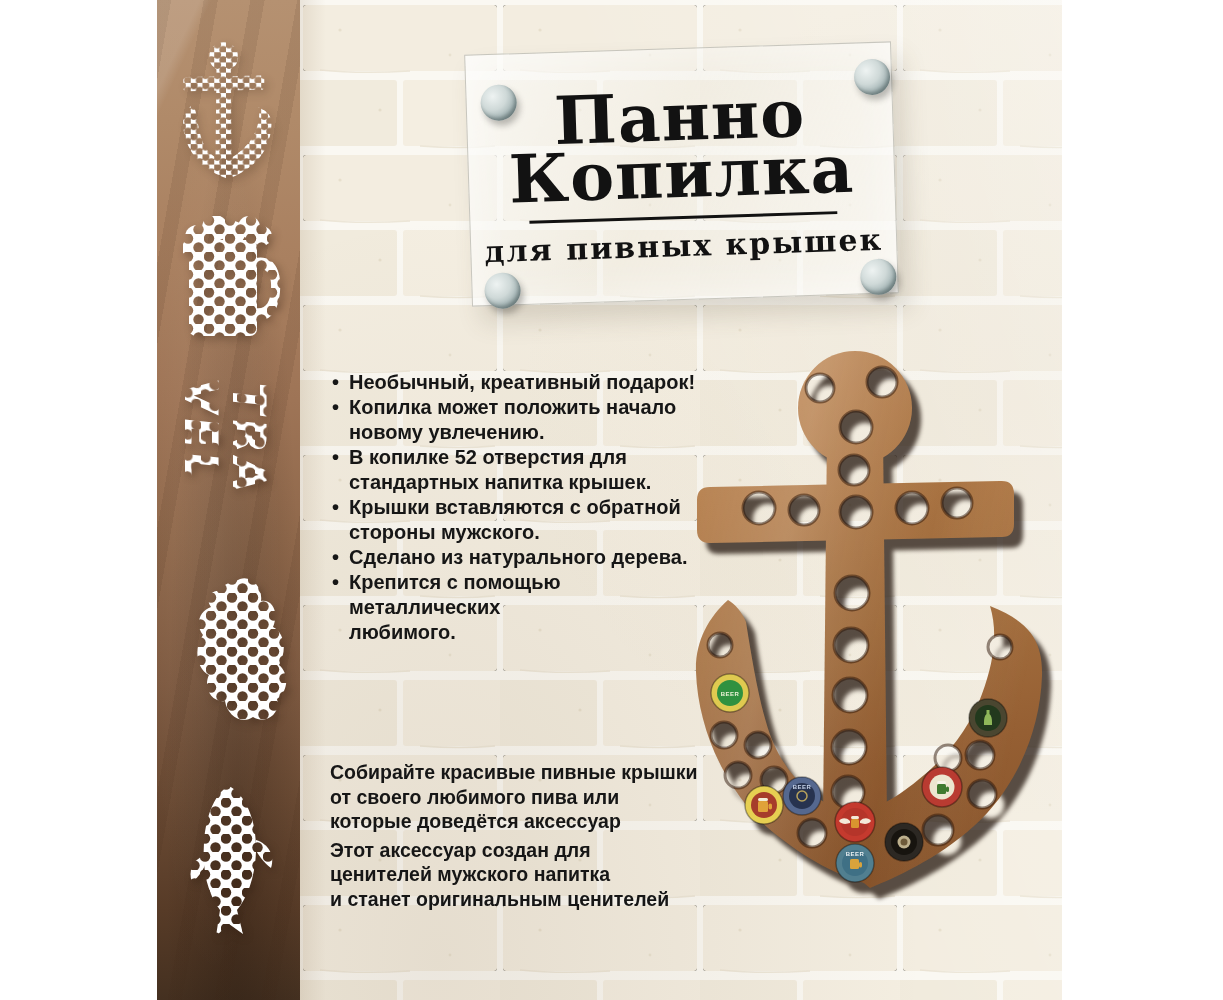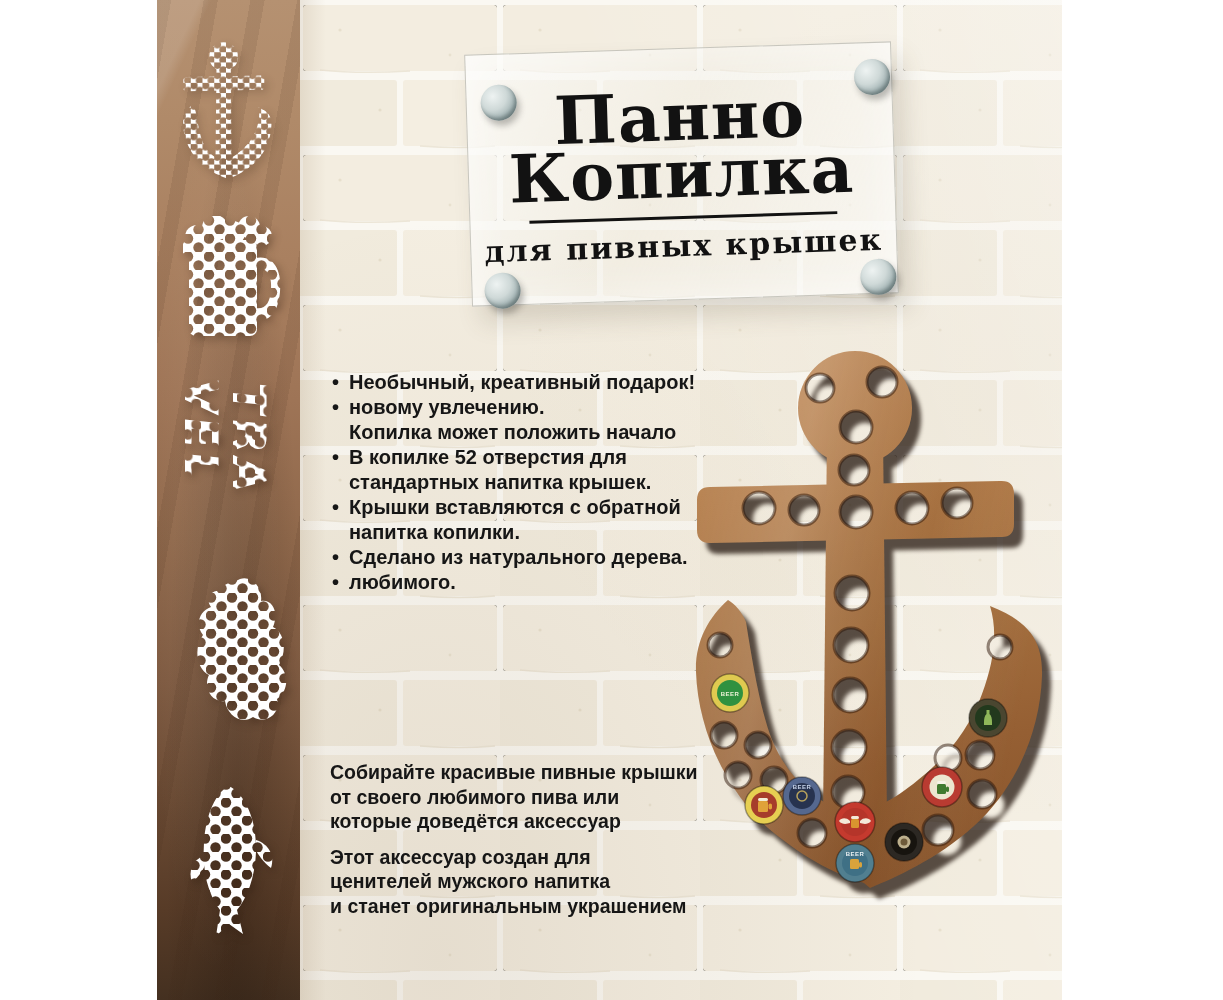--- a/index.html
+++ b/index.html
@@ -43,21 +43,21 @@
     letter-spacing:2px;color:#121212;}
 
   
   .features{position:absolute;left:30px;top:370px;width:384px;margin:0;padding:0;list-style:none;
     color:#161616;font-size:20px;font-weight:bold;line-height:25px;}
   .features li{position:relative;padding-left:19px;margin:0;}
   .features li::before{content:"•";position:absolute;left:2px;top:0;}
   .line{display:block;}
   .paras{position:absolute;left:30px;top:760px;width:392px;color:#161616;
     font-size:19.5px;font-weight:bold;line-height:24.5px;}
-  .para + .para{margin-top:11px;}
+  .para + .para{margin-top:4px;}
 
   
   .board{position:absolute;left:380px;top:350px;filter:drop-shadow(9px 11px 2px rgba(28,14,5,.72));}
   .cap-label{font-family:"Liberation Sans",sans-serif;font-size:6px;font-weight:bold;
     text-anchor:middle;letter-spacing:.5px;}
 </style>
 </head>
 <body>
 
 <div class="canvas">
@@ -169,49 +169,50 @@
       </div>
       <div class="sign-divider"></div>
       <div class="sign-subtitle">для пивных крышек</div>
     </div>
 
     <ul class="features">
       <li>
         <span class="line">Необычный, креативный подарок!</span>
       </li>
       <li>
+        <span class="line">Копилка может положить начало</span>
         <span class="line">новому увлечению.</span>
-        <span class="line">Копилка может положить начало</span>
       </li>
       <li>
         <span class="line">В копилке 52 отверстия для</span>
         <span class="line">стандартных напитка крышек.</span>
       </li>
       <li>
         <span class="line">Крышки вставляются с обратной</span>
-        <span class="line">напитка копилки.</span>
+        <span class="line">стороны мужского.</span>
       </li>
       <li>
         <span class="line">Сделано из натурального дерева.</span>
       </li>
       <li>
+        <span class="line">Крепится с помощью металлических</span>
         <span class="line">любимого.</span>
       </li>
     </ul>
 
     <div class="paras">
       <div class="para">
         <span class="line">Собирайте красивые пивные крышки</span>
         <span class="line">от своего любимого пива или</span>
         <span class="line">которые доведётся аксессуар</span>
       </div>
       <div class="para">
         <span class="line">Этот аксессуар создан для</span>
         <span class="line">ценителей мужского напитка</span>
-        <span class="line">и станет оригинальным украшением</span>
+        <span class="line">и станет оригинальным ценителей</span>
       </div>
     </div>
 
     <svg class="board" width="380" height="560" viewBox="0 0 380 560">
       <defs>
         <linearGradient id="wood" x1="0" y1="0" x2="0.15" y2="1">
           <stop offset="0" stop-color="#c08a58"></stop>
           <stop offset="0.3" stop-color="#b37c49"></stop>
           <stop offset="0.55" stop-color="#a5703f"></stop>
           <stop offset="0.8" stop-color="#955f33"></stop>

